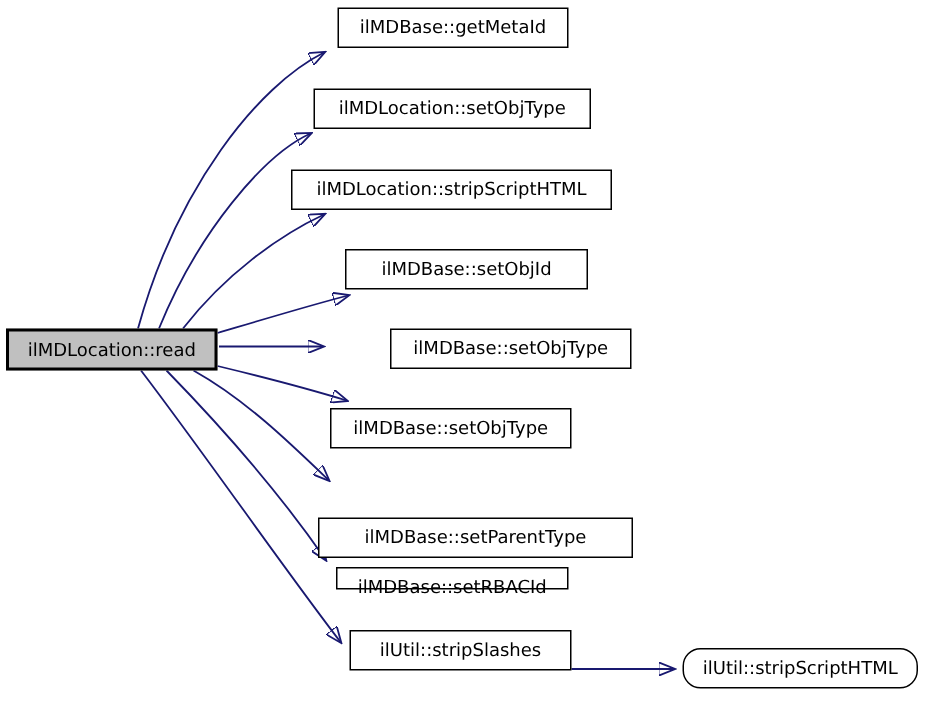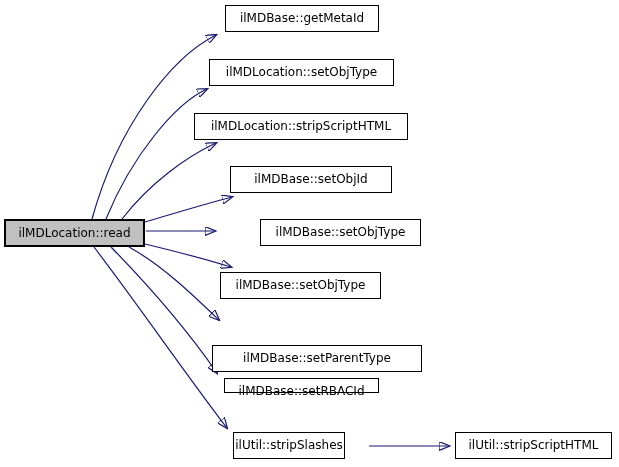--- a/index.html
+++ b/index.html
@@ -79,17 +79,17 @@
   <div class="node" style="left:230px; top:166px; width:162px; height:27px;">ilMDBase::setObjId</div>
 
   <div class="node" style="left:220px; top:219px; width:161px; height:27px;margin-left:40px;">ilMDBase::setObjType</div>
 
   <div class="node" style="left:220px; top:272px; width:161px; height:27px;">ilMDBase::setObjType</div>
 
   <div class="node" style="left:212px; top:325px; width:210px; height:27px;margin-top:20px;">ilMDBase::setParentType</div>
 
   <div class="node" style="left:224px; top:378px; width:155px; height:15px;">ilMDBase::setRBACId</div>
 
-  <div class="node" style="left:233px; top:432px; width:112px; height:27px;">ilUtil::stripSlashes</div>
+  <div class="node" style="left:233px; top:420px; width:148px; height:27px;">ilUtil::stripSlashes</div>
 
-  <div class="node" style="left:455px; top:432px; width:157px; height:27px;">ilUtil::stripScriptHTML</div>
+  <div class="node" style="left:455px; top:432px; width:157px; height:27px;border-radius:12px;">ilUtil::stripScriptHTML</div>
 
 </div>
 
 </body></html>

